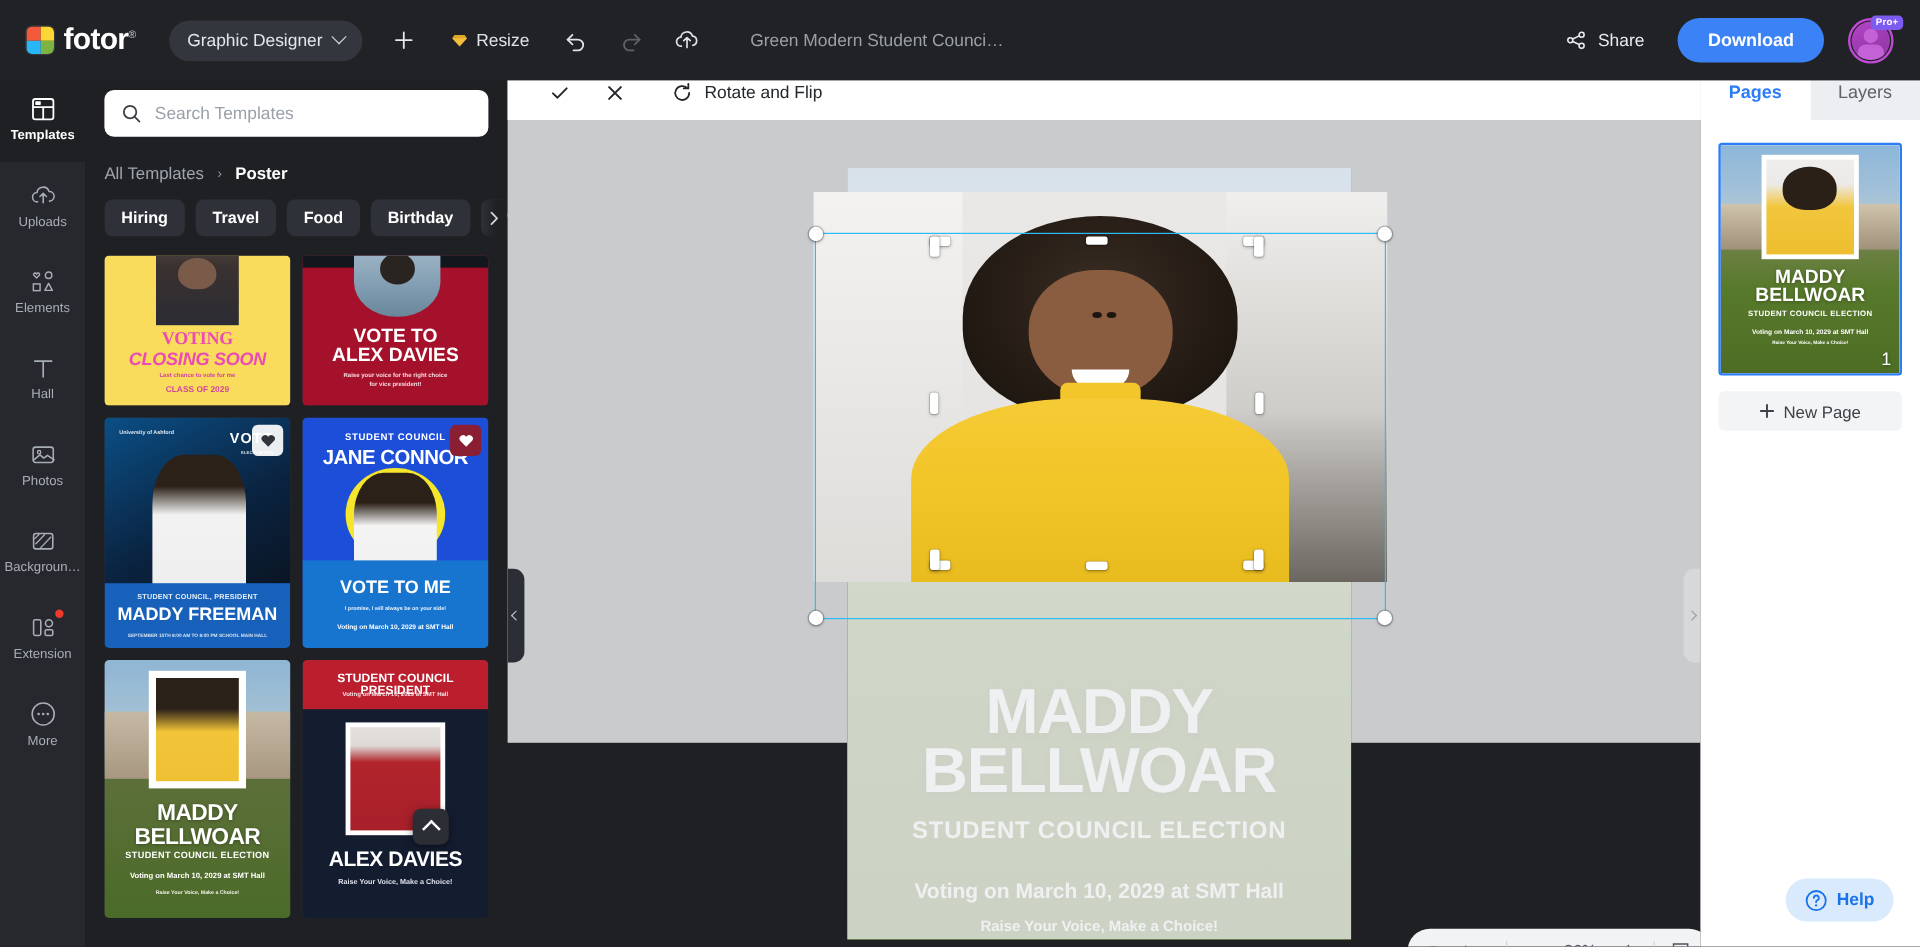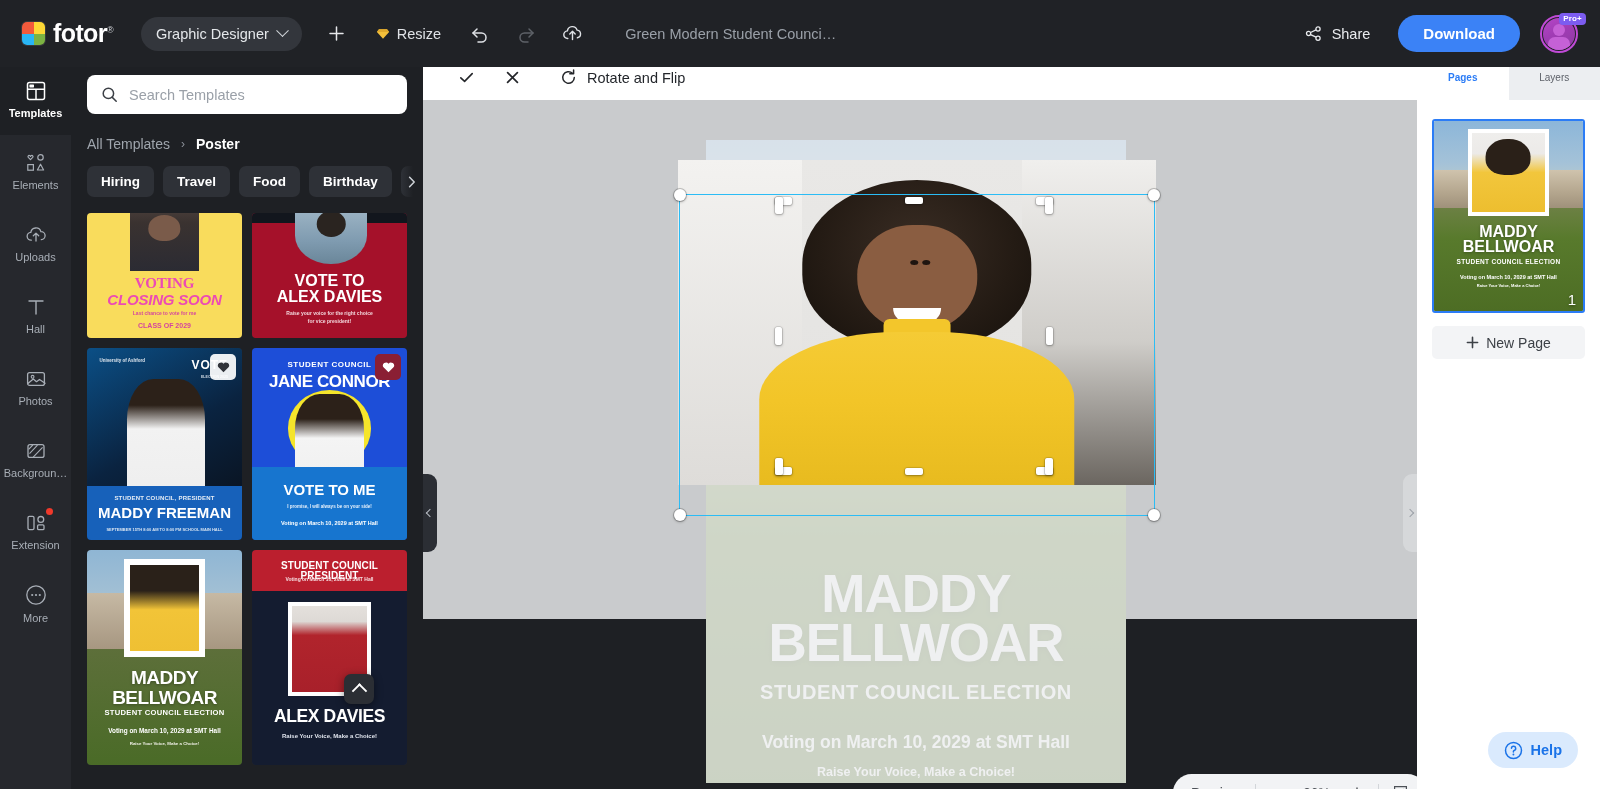--- a/index.html
+++ b/index.html
@@ -324,21 +324,21 @@
   .zb-item{ display:flex;align-items:center;justify-content:center;height:29px;
     padding:0 12px;border-radius:15px;cursor:pointer;font-size:14px;color:#4d5157;}
   .zb-div{ width:1px;height:17px;background:#d2d5d9;margin:0 2px; }
   .zb-val{ font-size:13.5px;color:#4d5157;min-width:42px;text-align:center; }
 
   
   .right{
     position:absolute;top:55px;right:0;width:183px;height:734px;background:#fff;
   }
   .rtabs{ display:flex;height:45px;background:#eceef1; }
-  .rtab{ flex:1;display:flex;align-items:center;justify-content:center;font-size:10px;
+  .rtab{ flex:1;display:flex;align-items:center;justify-content:center;font-size:15px;
     color:#5d6169;cursor:pointer; }
   .rtab.active{ background:#fff;color:#2b7cf6;font-weight:700; }
   .rbody{ padding:19px 15px 0 15px; }
   .page-thumb{
     width:153px;height:194px;border:2px solid #2b7cf6;border-radius:3px;position:relative;
     overflow:hidden;cursor:pointer;
   }
   .pt-art{ position:absolute;inset:0;
     background:linear-gradient(180deg,#8cb6d9 0%,#a4c2d8 22%,#b9cacd 33%,#6e8146 44%,#587a2c 62%,#4d6d24 100%);}
   .pt-bld{position:absolute;left:0;right:0;top:26%;height:20%;
@@ -456,34 +456,34 @@
       <svg width="22" height="22" viewBox="0 0 22 22" fill="none">
         <rect x="2.5" y="2.5" width="17" height="17" rx="2" stroke="#fff" stroke-width="1.5"></rect>
         <path d="M2.5 9.2h17M11 9.2V19.5" stroke="#fff" stroke-width="1.5"></path>
         <rect x="4.4" y="4.4" width="4.6" height="3" rx=".6" fill="#fff"></rect>
       </svg>
       <span class="rail-label">Templates</span>
     </div>
 
     <div class="rail-item">
       <svg width="22" height="22" viewBox="0 0 22 22" fill="none">
+        <path d="M6.3 16.2a3.9 3.9 0 0 1-.5-7.8 5.2 5.2 0 0 1 10.1-.8 4 4 0 0 1 .4 8" stroke="#a8aeb6" stroke-width="1.3" stroke-linecap="round"></path>
+        <path d="M11 17V9.2M8.3 11.8 11 9.1l2.7 2.7" stroke="#a8aeb6" stroke-width="1.3" stroke-linecap="round" stroke-linejoin="round"></path>
+      </svg>
+      <span class="rail-label">Uploads</span>
+    </div>
+
+    <div class="rail-item">
+      <svg width="22" height="22" viewBox="0 0 22 22" fill="none">
         <path d="M3.3 5.4c-.8-.9.1-2.3 1.3-1.9.5.2.8.6.9 1 .1-.4.4-.8.9-1 1.2-.4 2.1 1 1.3 1.9L5.5 7.6 3.3 5.4z" stroke="#a8aeb6" stroke-width="1.2" stroke-linejoin="round"></path>
         <circle cx="15.5" cy="5.4" r="2.7" stroke="#a8aeb6" stroke-width="1.2"></circle>
         <rect x="2.8" y="12.6" width="5.6" height="5.6" stroke="#a8aeb6" stroke-width="1.2"></rect>
         <path d="M15.5 12.2 18.6 18h-6.2l3.1-5.8z" stroke="#a8aeb6" stroke-width="1.2" stroke-linejoin="round"></path>
       </svg>
       <span class="rail-label">Elements</span>
-    </div>
-
-    <div class="rail-item">
-      <svg width="22" height="22" viewBox="0 0 22 22" fill="none">
-        <path d="M6.3 16.2a3.9 3.9 0 0 1-.5-7.8 5.2 5.2 0 0 1 10.1-.8 4 4 0 0 1 .4 8" stroke="#a8aeb6" stroke-width="1.3" stroke-linecap="round"></path>
-        <path d="M11 17V9.2M8.3 11.8 11 9.1l2.7 2.7" stroke="#a8aeb6" stroke-width="1.3" stroke-linecap="round" stroke-linejoin="round"></path>
-      </svg>
-      <span class="rail-label">Uploads</span>
     </div>
 
     <div class="rail-item">
       <svg width="22" height="22" viewBox="0 0 22 22" fill="none">
         <path d="M4 5h14M11 5v13" stroke="#a8aeb6" stroke-width="1.4" stroke-linecap="round"></path>
       </svg>
       <span class="rail-label">Hall</span>
     </div>
 
     <div class="rail-item">

